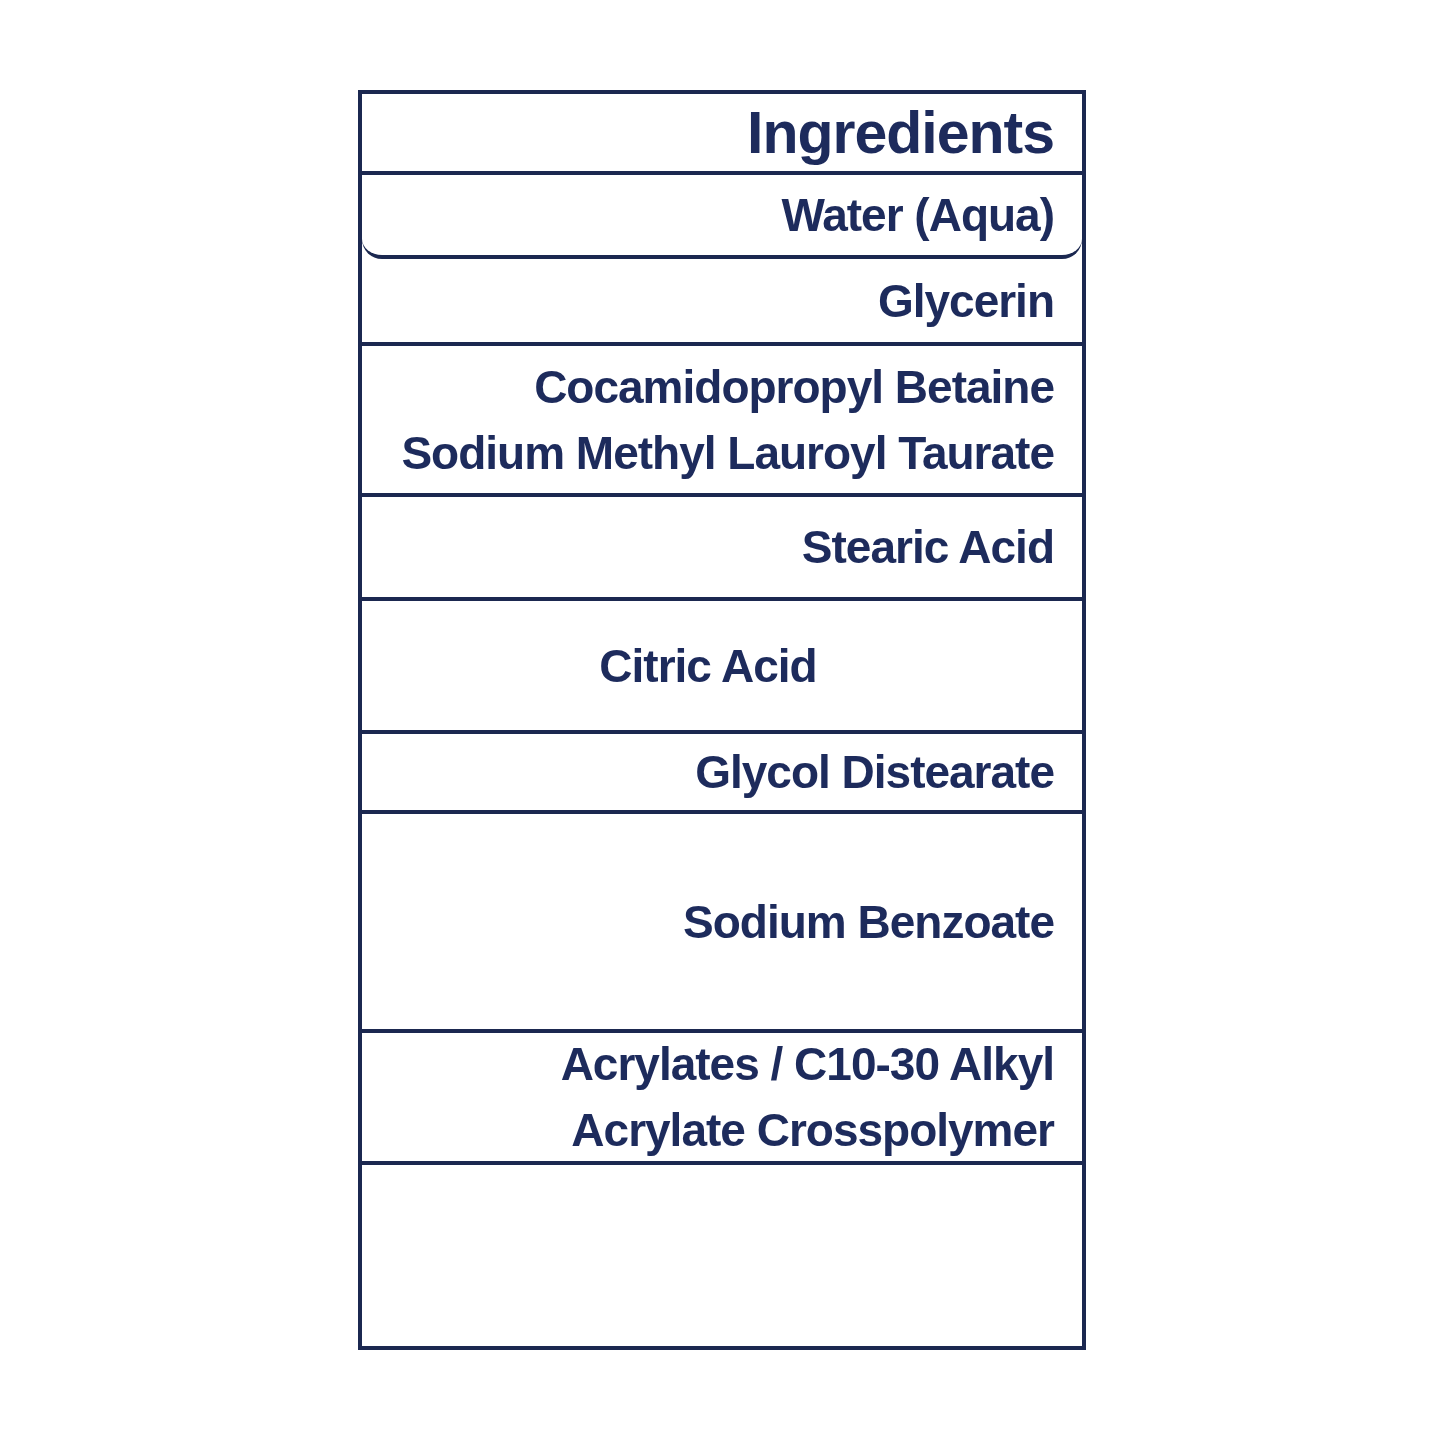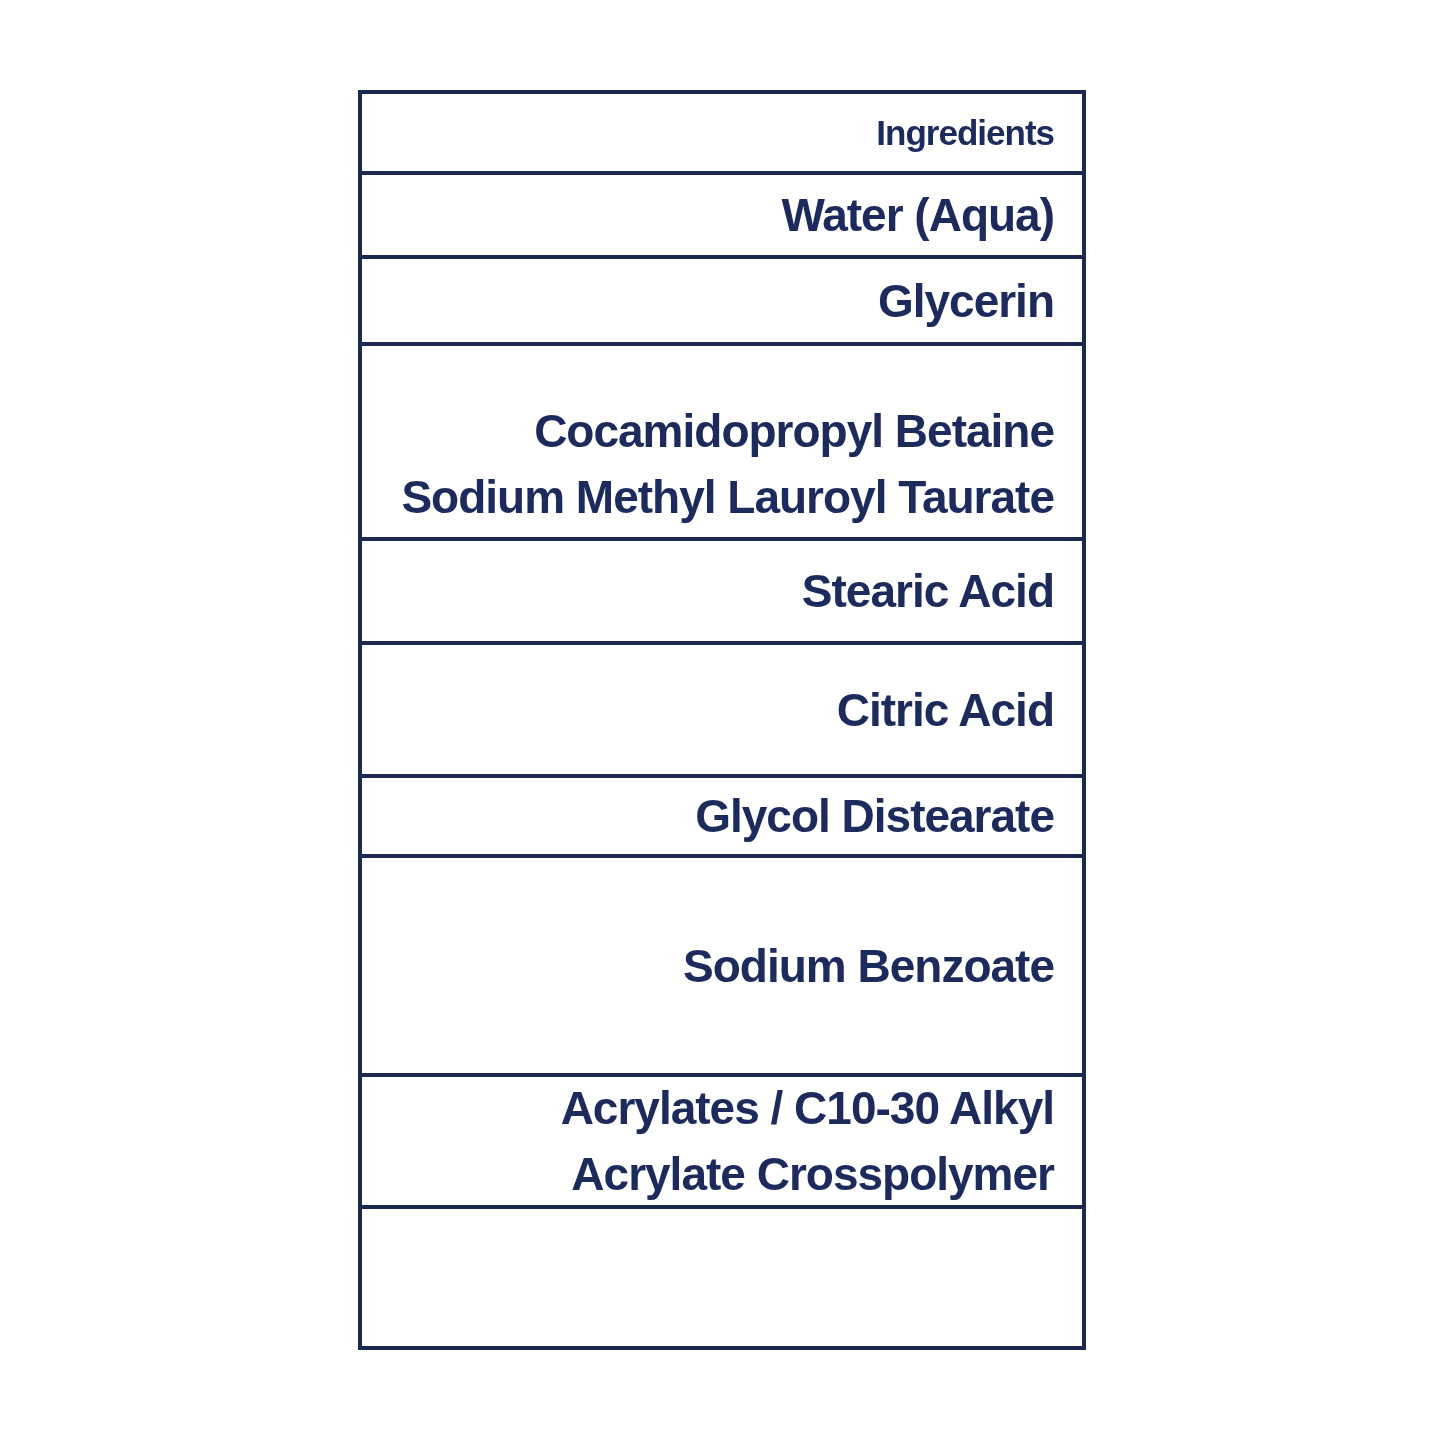--- a/index.html
+++ b/index.html
@@ -33,40 +33,40 @@
     box-sizing: border-box;
     border-bottom: 4px solid #1b2850;
     display: flex;
     flex-direction: column;
     justify-content: center;
     align-items: flex-end;
     padding-right: 28px;
     overflow: visible;
   }
   .row:nth-child(1)  { height: 81px; }
-  .row:nth-child(2)  { height: 84px; }
+  .row:nth-child(2)  { height: 84px; border-radius: 20px; }
   .row:nth-child(3)  { height: 87px; }
-  .row:nth-child(4)  { height: 151px; margin-top: 44px; }
+  .row:nth-child(4)  { height: 151px; }
   .row:nth-child(5)  { height: 104px; }
-  .row:nth-child(6)  { height: 133px; }
+  .row:nth-child(6)  { height: 133px; align-items: center; }
   .row:nth-child(7)  { height: 80px; }
   .row:nth-child(8)  { height: 219px; }
   .row:nth-child(9)  { height: 132px; }
   .row:nth-child(10) { flex: 1 1 auto; border-bottom: none; gap: 28px; }
   .line {
     color: #1d2b5c;
     font-size: 46px;
     font-weight: 700;
     line-height: 66px;
     letter-spacing: -1px;
     white-space: nowrap;
     text-align: right;
   }
   .header-text {
-    font-size: 35px;
+    font-size: 59px;
     font-weight: 700;
   }
 </style>
 </head>
 <body>
 
 <div class="canvas">
   <div class="ingredients-table">
 
     <div class="row header">

